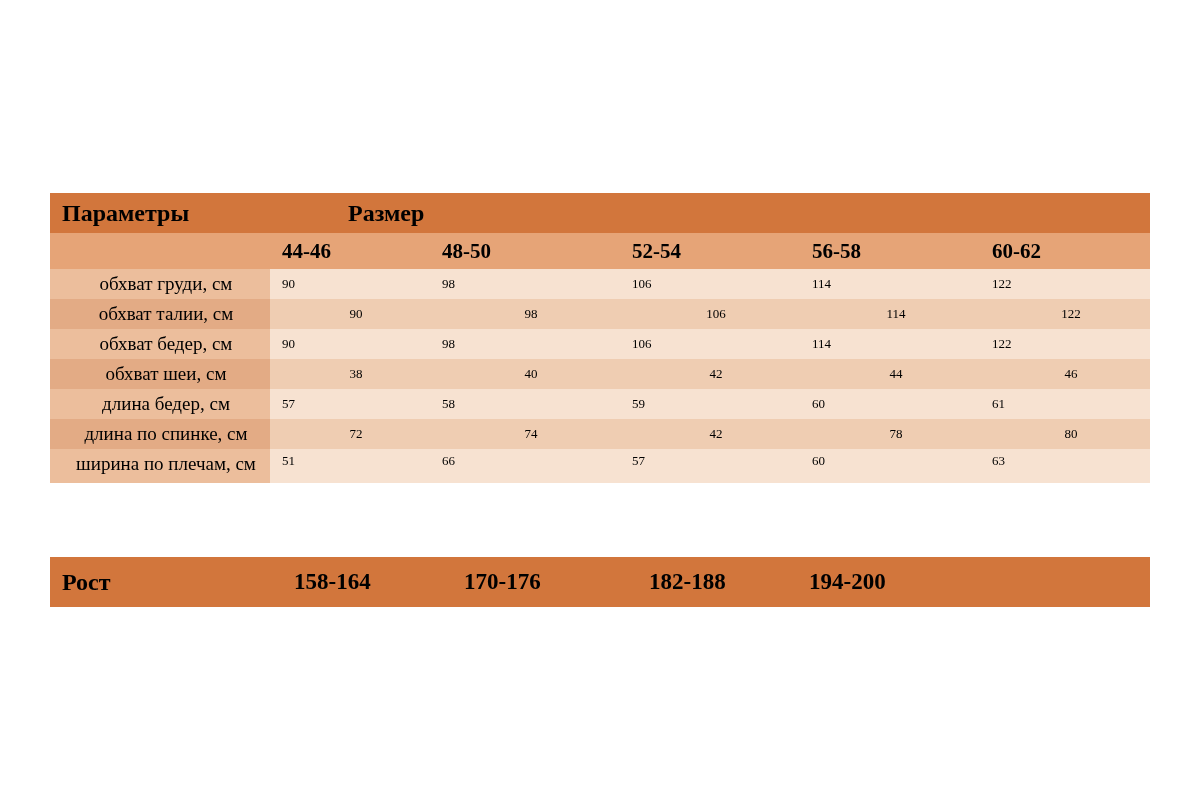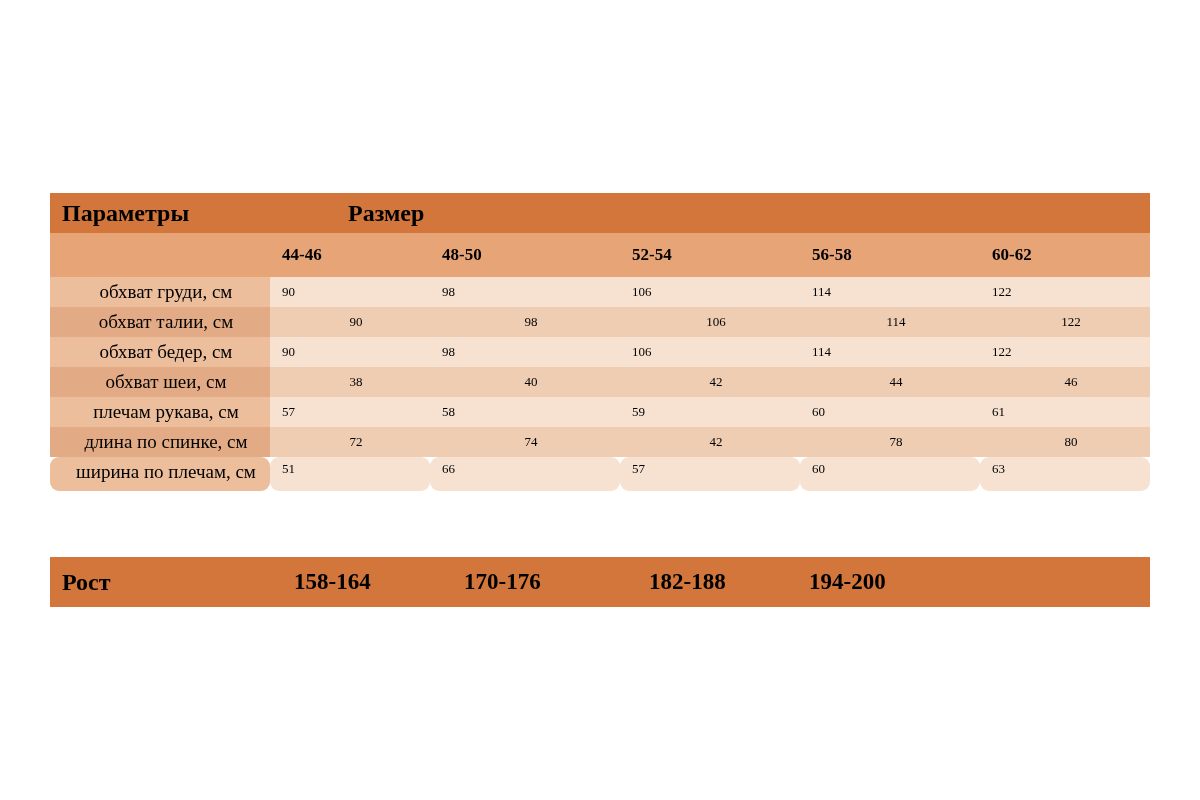--- a/index.html
+++ b/index.html
@@ -53,23 +53,23 @@
   }
   .hdr-razmer {
     font-weight: bold;
     font-size: 24px;
     padding-left: 78px !important;
   }
 
   
   .sizes-row td {
     background: #e6a477;
-    height: 44px;
-    font-weight: bold;
-    font-size: 17px;
+    height: 36px;
+    font-weight: bold;
+    font-size: 21px;
     padding-left: 12px !important;
   }
   .sizes-row td.first-col {
     background: #e6a477;
   }
 
   
   .row-a td { background: #f7e2d1; }
   .row-b td { background: #efcdb2; text-align: center; }
 
@@ -77,21 +77,21 @@
     height: 30px;
     font-size: 13px;
     padding-left: 12px !important;
   }
   .size-table tbody td.label-cell {
     font-size: 19px;
   }
   .row-a td.label-cell { background: #ecbe9c; text-align: center; }
   .row-b td.label-cell { background: #e3ab85; }
 
-  .tall-row td { height: 52px; vertical-align: top !important; padding-top: 4px !important; border-radius: 9px; }
+  .tall-row td { height: 52px; vertical-align: top !important; padding-top: 4px !important; }
   .tall-row td.label-cell { line-height: 1.18; }
 
   
   .height-table {
     position: absolute;
     left: 50px;
     top: 557px;
     width: 1100px;
     border-collapse: collapse;
     table-layout: fixed;
@@ -166,21 +166,21 @@
       </tr>
       <tr class="row-b">
         <td class="label-cell">обхват шеи, см</td>
         <td>38</td>
         <td>40</td>
         <td>42</td>
         <td>44</td>
         <td>46</td>
       </tr>
       <tr class="row-a">
-        <td class="label-cell">плечам рукава, см</td>
+        <td class="label-cell">длина бедер, см</td>
         <td>57</td>
         <td>58</td>
         <td>59</td>
         <td>60</td>
         <td>61</td>
       </tr>
       <tr class="row-b">
         <td class="label-cell">длина по спинке, см</td>
         <td>72</td>
         <td>74</td>

